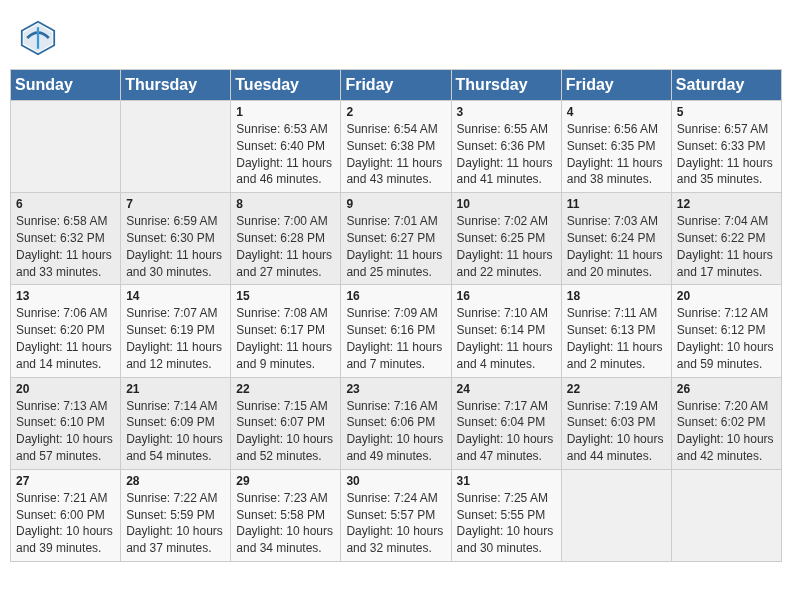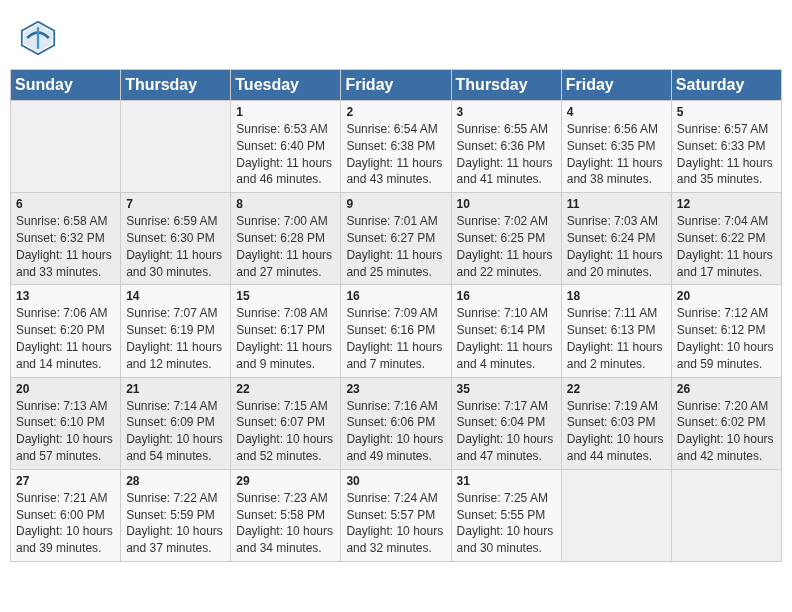--- a/index.html
+++ b/index.html
@@ -227,21 +227,21 @@
         </td>
         <td>
           <span class="day-num">22</span>
           <div class="day-detail">Sunrise: 7:15 AM<br>Sunset: 6:07 PM<br>Daylight: 10 hours and 52 minutes.</div>
         </td>
         <td>
           <span class="day-num">23</span>
           <div class="day-detail">Sunrise: 7:16 AM<br>Sunset: 6:06 PM<br>Daylight: 10 hours and 49 minutes.</div>
         </td>
         <td>
-          <span class="day-num">35</span>
+          <span class="day-num">24</span>
           <div class="day-detail">Sunrise: 7:17 AM<br>Sunset: 6:04 PM<br>Daylight: 10 hours and 47 minutes.</div>
         </td>
         <td>
           <span class="day-num">22</span>
           <div class="day-detail">Sunrise: 7:19 AM<br>Sunset: 6:03 PM<br>Daylight: 10 hours and 44 minutes.</div>
         </td>
         <td>
           <span class="day-num">26</span>
           <div class="day-detail">Sunrise: 7:20 AM<br>Sunset: 6:02 PM<br>Daylight: 10 hours and 42 minutes.</div>
         </td>

